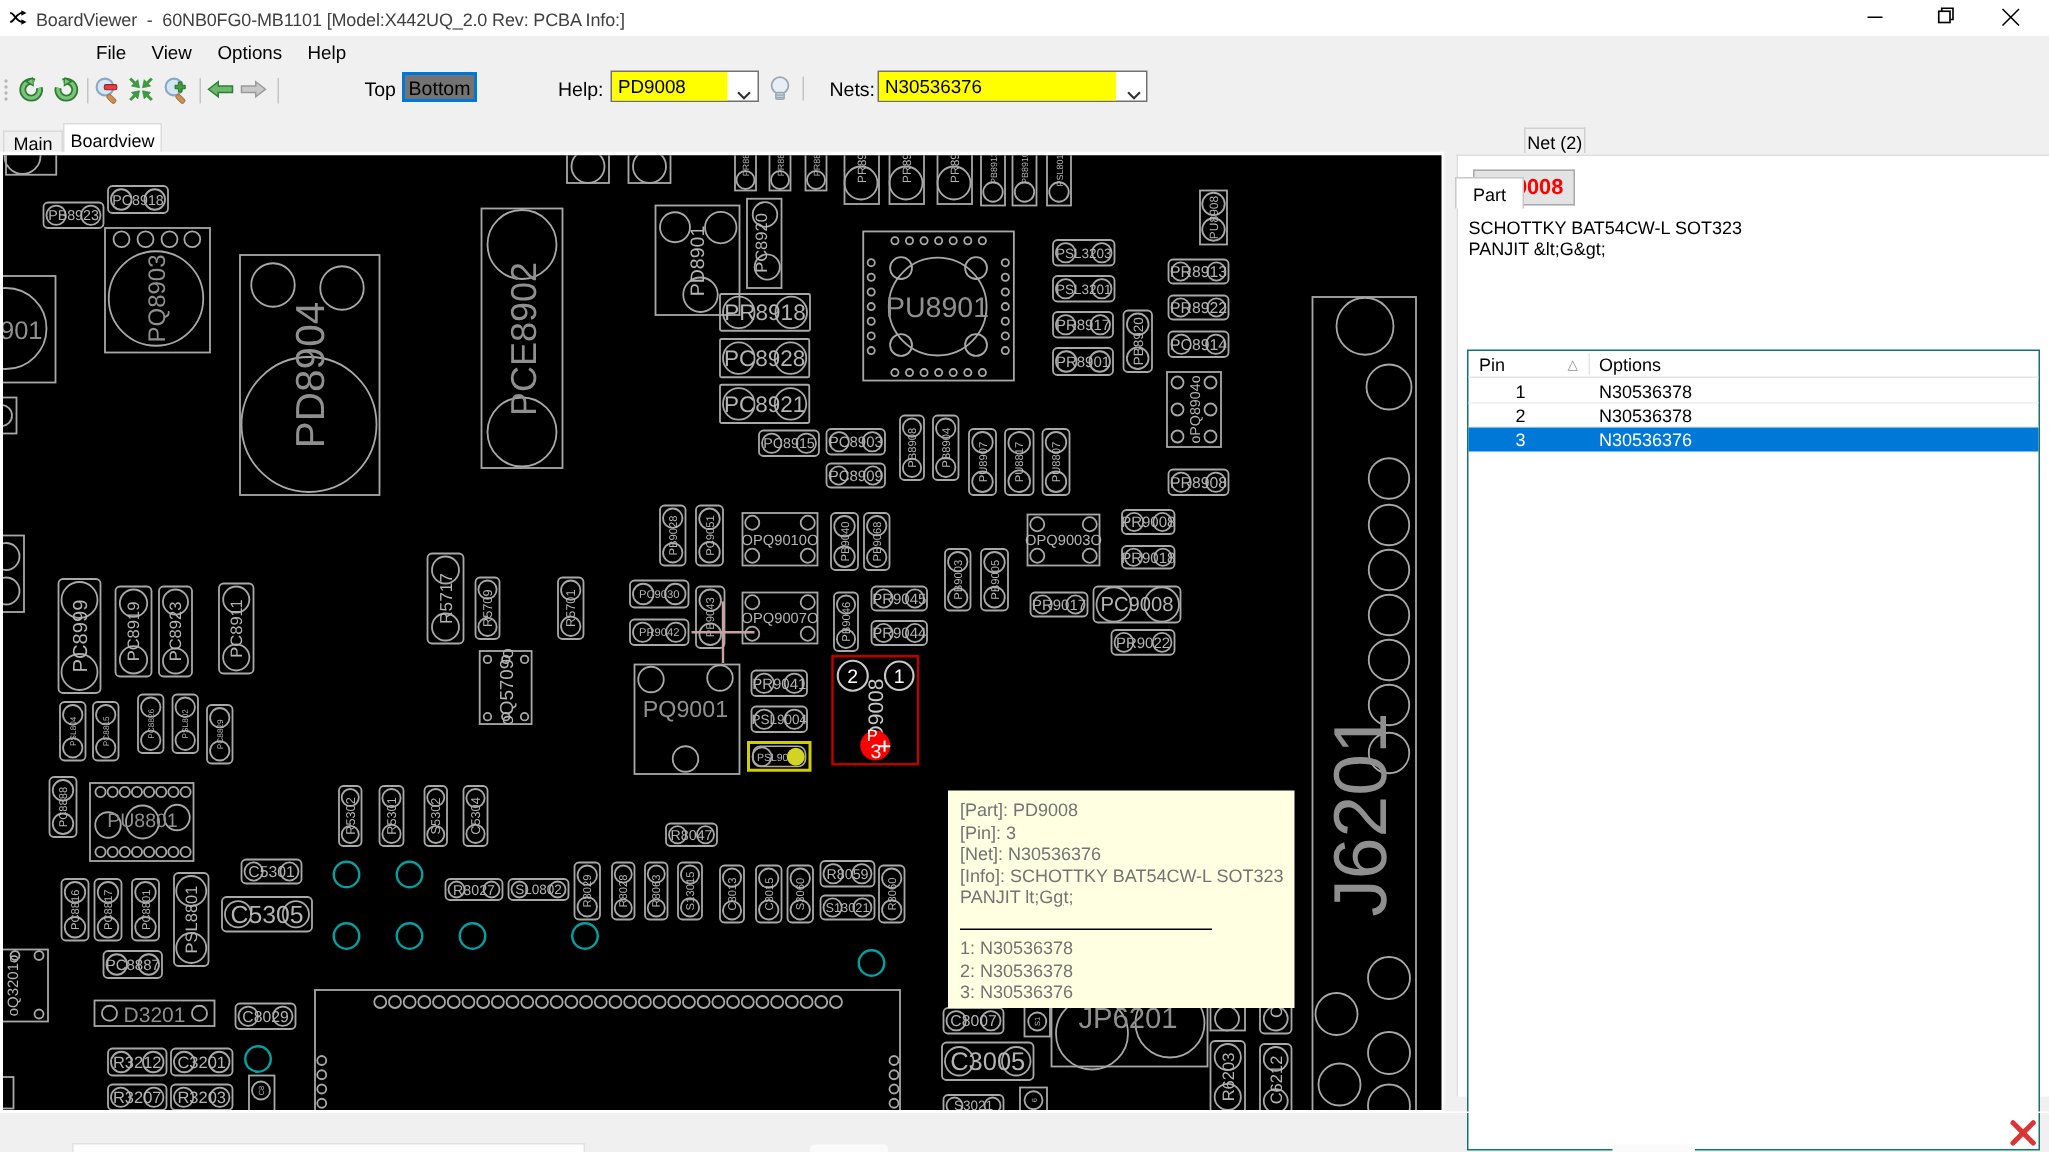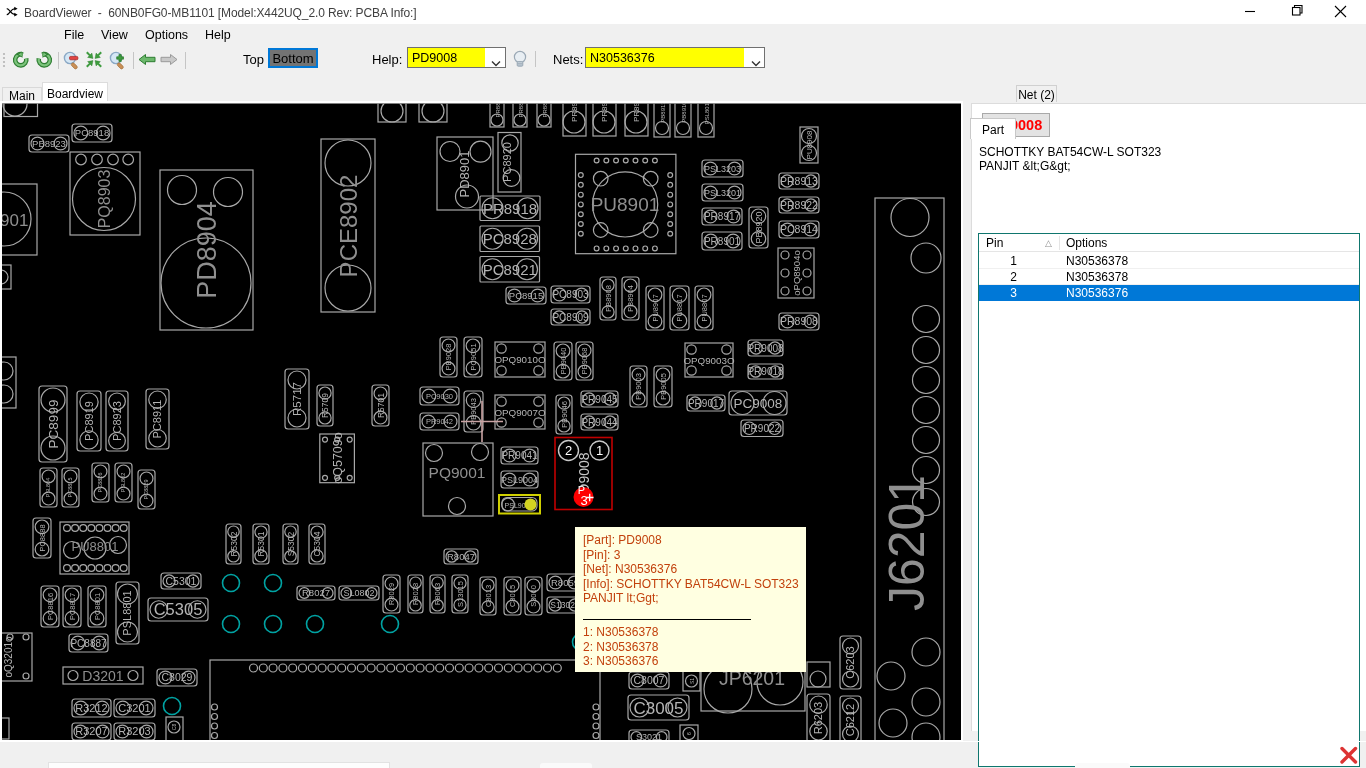--- a/index.html
+++ b/index.html
@@ -8,22 +8,22 @@
 .abs { position:absolute; }
 #titlebar { position:absolute; left:0; top:0; width:1366px; height:24px; background:#ffffff; }
 #titletext { position:absolute; left:24px; top:5.5px; font-size:12px; color:#404040; letter-spacing:-0.1px; }
 #menubar { position:absolute; left:0; top:24px; width:1366px; height:22px; background:#f0f0f0; font-size:12.5px; }
 #menubar span { position:absolute; top:4px;margin-left:48px; }
 #toolbar { position:absolute; left:0; top:46px; width:1366px; height:30px; background:#f0f0f0; font-size:13px; }
 #tabstrip { position:absolute; left:0; top:76px; width:1366px; height:27px; background:#f0f0f0; }
 .tab { position:absolute; font-size:12px; text-align:center; }
 #board { position:absolute; left:0; top:101px; }
 #panel { position:absolute; left:971px; top:103px; width:395px; height:628px; background:#fff; border-left:1px solid #dcdcdc; border-top:1px solid #dcdcdc; }
-#tooltip { position:absolute; left:575px; top:527px; width:231px; height:145px; background:#ffffe1;
-  font-size:12px; color:#c2410c; padding:6px 0 0 8px; line-height:14.6px; }
+#tooltip { position:absolute; left:632px; top:527px; width:231px; height:145px; background:#ffffe1;
+  font-size:12px; color:#737373; padding:6px 0 0 8px; line-height:14.6px; }
 </style>
 </head>
 <body>
 <div id="titlebar">
 <svg width="12" height="12" viewBox="0 0 16 16" style="position:absolute;left:6px;top:6px">
 <g stroke="#000" stroke-width="1.6" fill="none">
 <path d="M1 3.5 C 5 3.5 6 11.5 12 11.5"></path>
 <path d="M1 11.5 C 5 11.5 6 3.5 12 3.5"></path>
 </g>
 <path d="M11 1 L 15.5 3.5 L 11 6 Z" fill="#000"></path>

